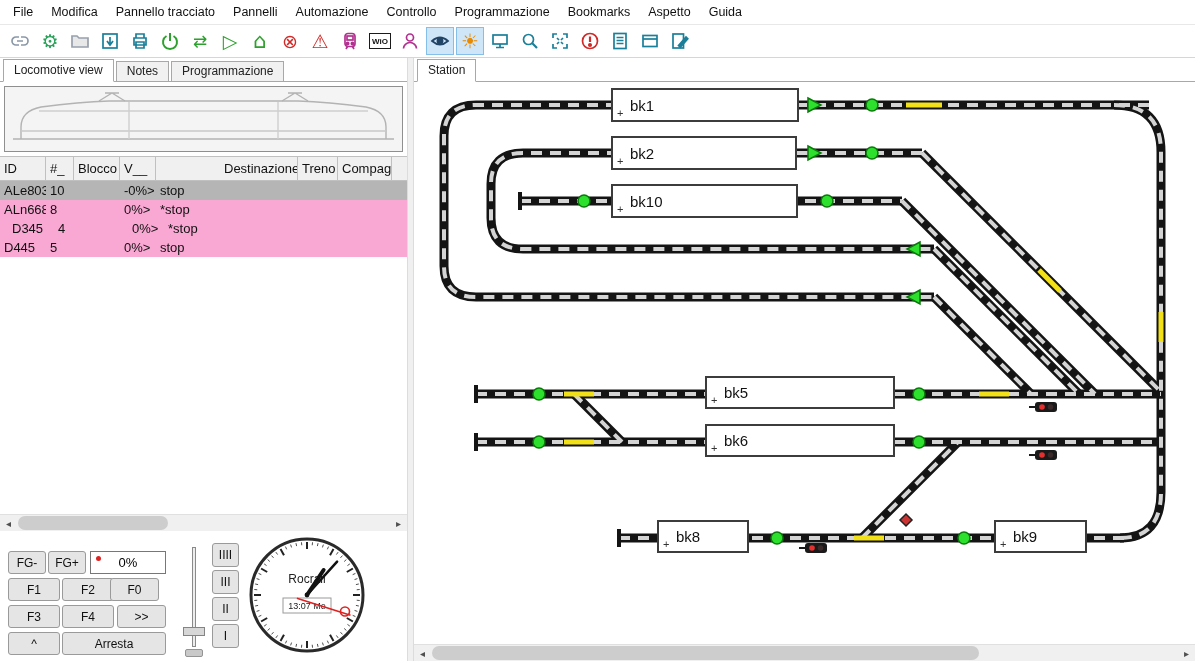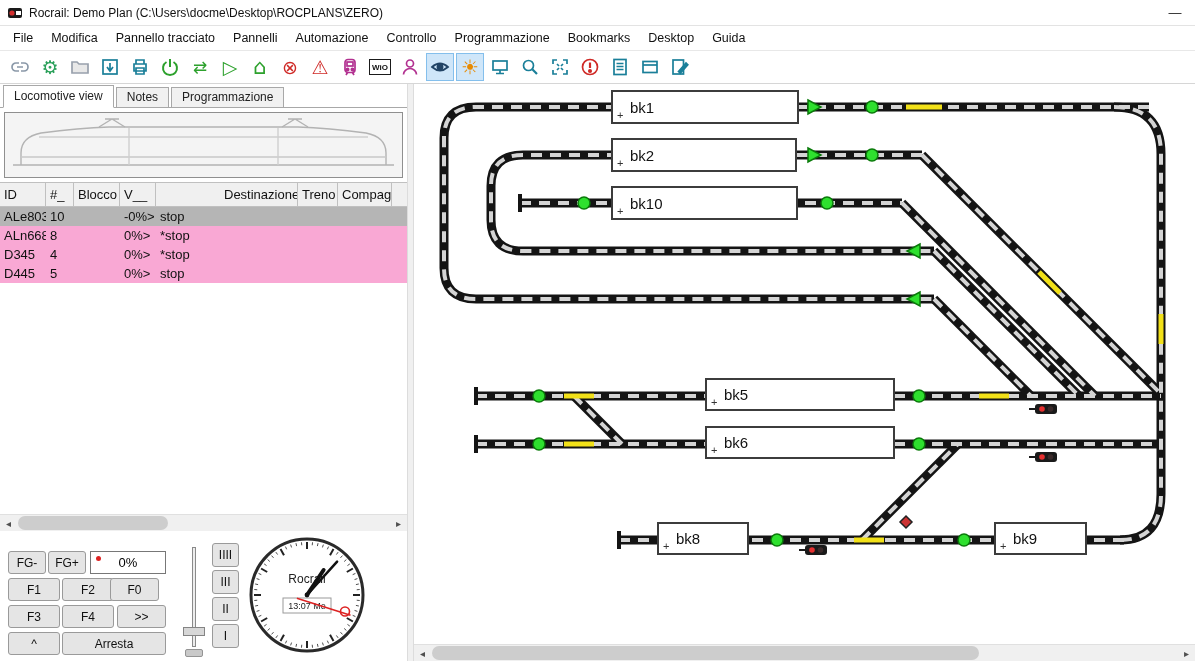--- a/index.html
+++ b/index.html
@@ -78,40 +78,31 @@
   .buffer { stroke:#141414; stroke-width:4; }
   .block { position:absolute; background:#fff; border:2px solid #3c3c3c; display:flex; align-items:center; }
   .block .plus { position:absolute; left:4px; bottom:1px; font-size:11px; color:#333; }
   .block .blabel { margin-left:17px; font-size:15px; color:#111; }
 </style>
 </head>
 <body>
 
 <div class="window">
 
-  <div class="titlebar">
-    <svg class="app-icon" viewBox="0 0 16 16">
-      <rect x="1" y="3" width="14" height="10" rx="2" fill="#1a1a1a"></rect>
-      <circle cx="5" cy="8" r="2.6" fill="#d32f2f"></circle>
-      <rect x="9" y="6" width="5" height="4" fill="#fff"></rect>
-    </svg>
-    <span class="title-text">Rocrail: Demo Plan (C:\Users\docme\Desktop\ROCPLANS\ZERO)</span>
-    <button class="win-btn">—</button>
-  </div>
 
   <div class="menubar" id="menubar">
       <div class="menu-item">File</div>
       <div class="menu-item">Modifica</div>
       <div class="menu-item">Pannello tracciato</div>
       <div class="menu-item">Pannelli</div>
       <div class="menu-item">Automazione</div>
       <div class="menu-item">Controllo</div>
       <div class="menu-item">Programmazione</div>
       <div class="menu-item">Bookmarks</div>
-      <div class="menu-item">Desktop</div>
+      <div class="menu-item">Aspetto</div>
       <div class="menu-item">Guida</div>
     </div>
 
   <div class="toolbar">
     <button class="tb" style="color:#8a98a8">
         <svg viewBox="0 0 20 20">
           <path d="M9 6 H6 a4 4 0 0 0 0 8 h3 M11 6 h3 a4 4 0 0 1 0 8 h-3 M7 10 h6"></path>
         </svg>
       </button>
     <button class="tb" style="color:#2aa05a">
@@ -274,21 +265,21 @@
               <div class="td" style="width: 46px;">ALn668</div>
               <div class="td" style="width: 28px;">8</div>
               <div class="td" style="width: 46px;"></div>
               <div class="td" style="width: 36px;">0%&gt;</div>
               <div class="td" style="width: 64px;">*stop</div>
               <div class="td" style="width: 78px;"></div>
               <div class="td" style="width: 40px;"></div>
               <div class="td" style="width: 54px;"></div>
             </div>
             <div class="tr">
-              <div class="td" style="width: 46px;">D345</div>
+              <div class="td" style="width: 46px; margin-left: 8px;">D345</div>
               <div class="td" style="width: 28px;">4</div>
               <div class="td" style="width: 46px;"></div>
               <div class="td" style="width: 36px;">0%&gt;</div>
               <div class="td" style="width: 64px;">*stop</div>
               <div class="td" style="width: 78px;"></div>
               <div class="td" style="width: 40px;"></div>
               <div class="td" style="width: 54px;"></div>
             </div>
             <div class="tr">
               <div class="td" style="width: 46px;">D445</div>
@@ -412,20 +403,23 @@
             <circle cx="99" cy="77.5" r="4.5" fill="none" stroke="#d22" stroke-width="1.6"></circle>
             <circle cx="61" cy="61" r="2.4" fill="#111"></circle>
           </svg>
         </div>
       </div>
     </div>
 
     <div class="splitter"></div>
 
     <div class="right-panel">
+      <div class="tabbar" id="right-tabs">
+          <div class="tab active">Station</div>
+        </div>
 
       <div class="plan" id="plan">
         <svg class="tracklayer" id="plan-svg" width="781" height="535" viewBox="0 0 781 535">
           <g class="rails" id="rails">
             <path d="M 735,23 H 62 Q 30,23 30,54 V 184 Q 30,215 62,215 H 520"></path>
             <path d="M 508,71 H 109 Q 77,71 77,102 V 136 Q 77,167 109,167 H 520"></path>
             <path d="M 106,119 H 488"></path>
             <path d="M 700,23 Q 747,23 747,70 V 410 Q 747,456 706,456"></path>
             <path d="M 205,456 H 710"></path>
             <path d="M 62,312 H 747"></path>

